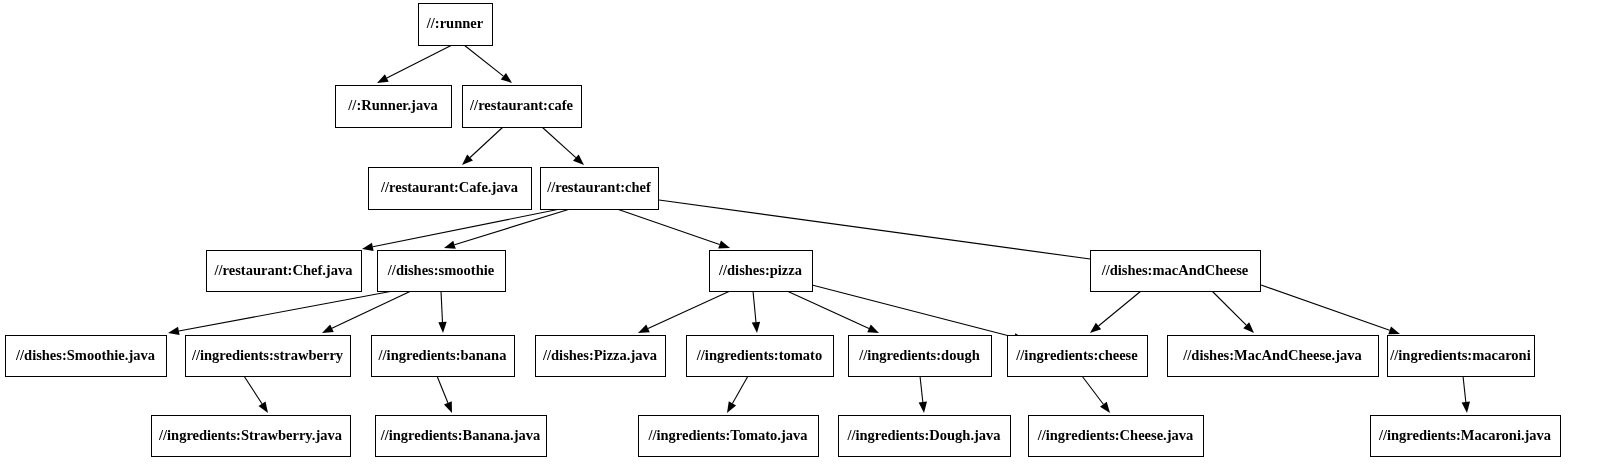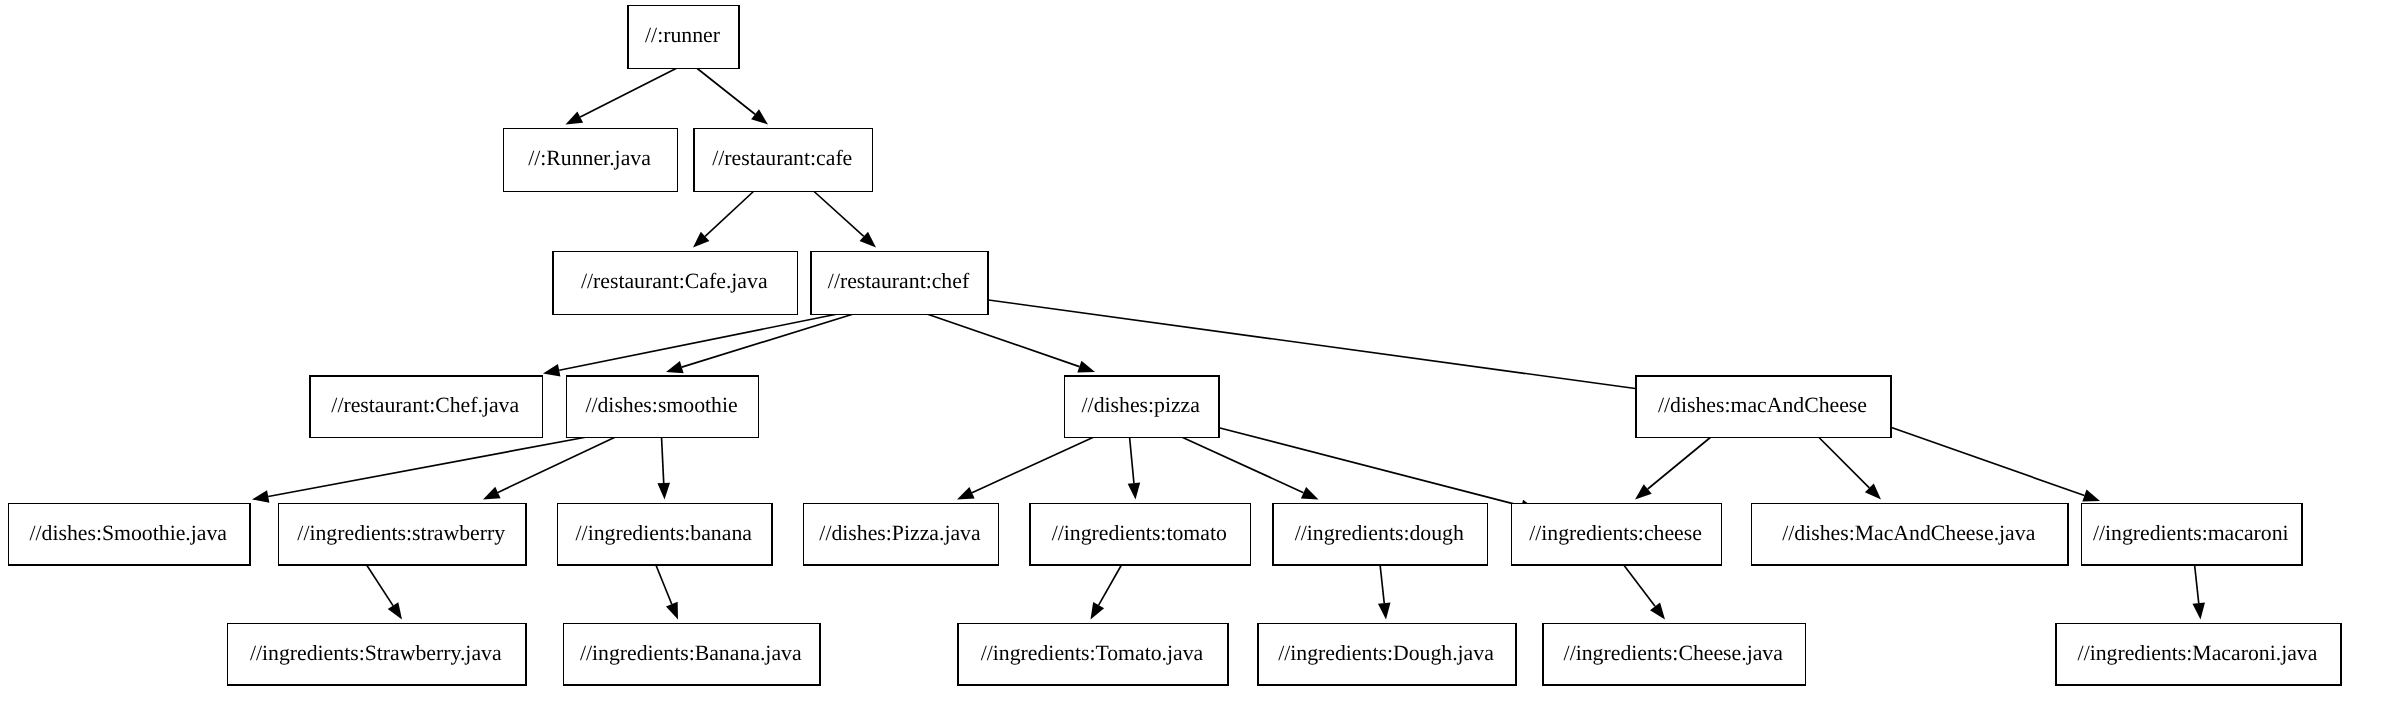--- a/index.html
+++ b/index.html
@@ -11,20 +11,21 @@
   body {
     width: 1600px;
     height: 468px;
     font-family: "Liberation Serif", "DejaVu Serif", serif;
     overflow: hidden;
   }
   #graph-root {
     position: relative;
     width: 1600px;
     height: 468px;
+    font-weight: bold;
   }
   svg#graph-canvas {
     display: block;
     width: 1600px;
     height: 468px;
   }
   .node-box {
     fill: #ffffff;
     stroke: #000000;
     stroke-width: 1;

